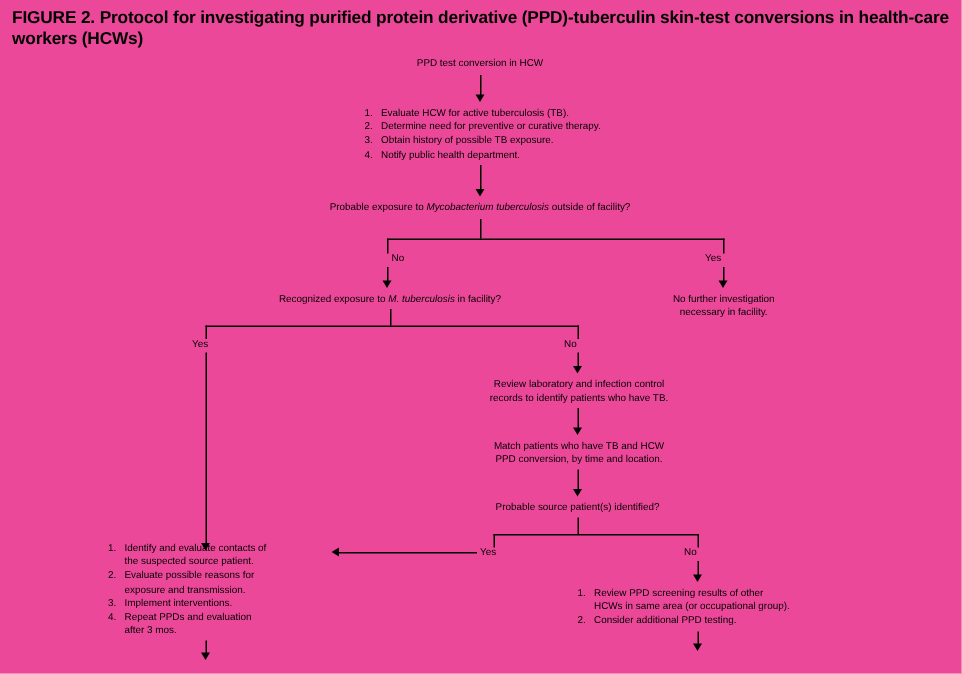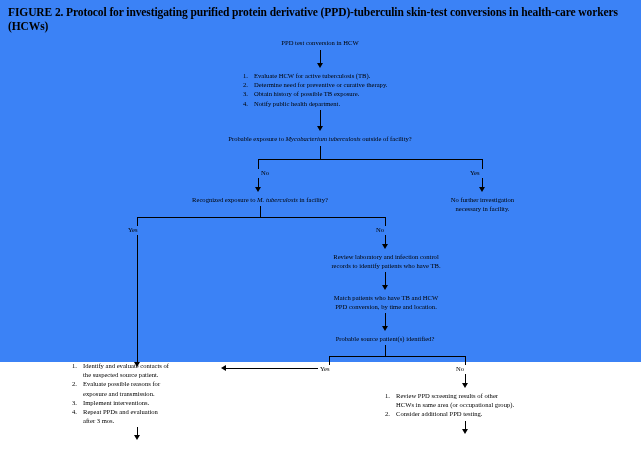--- a/index.html
+++ b/index.html
@@ -10,23 +10,22 @@
   body {
     width: 641px;
     height: 449px;
     font-family: "Liberation Sans", sans-serif;
     color: #000000;
     overflow: hidden;
   }
   #figure {
     position: relative;
     width: 641px;
-    height: 362px;
-    background: #3b82f6;
-    font-family: Liberation Serif, serif;
+    height: 449px;
+    background: #ec4899;
   }
   .title {
     position: absolute;
     left: 8px;
     top: 5px;
     width: 625px;
     font-size: 11.5px;
     font-weight: bold;
     line-height: 14px;
     letter-spacing: -0.1px;

